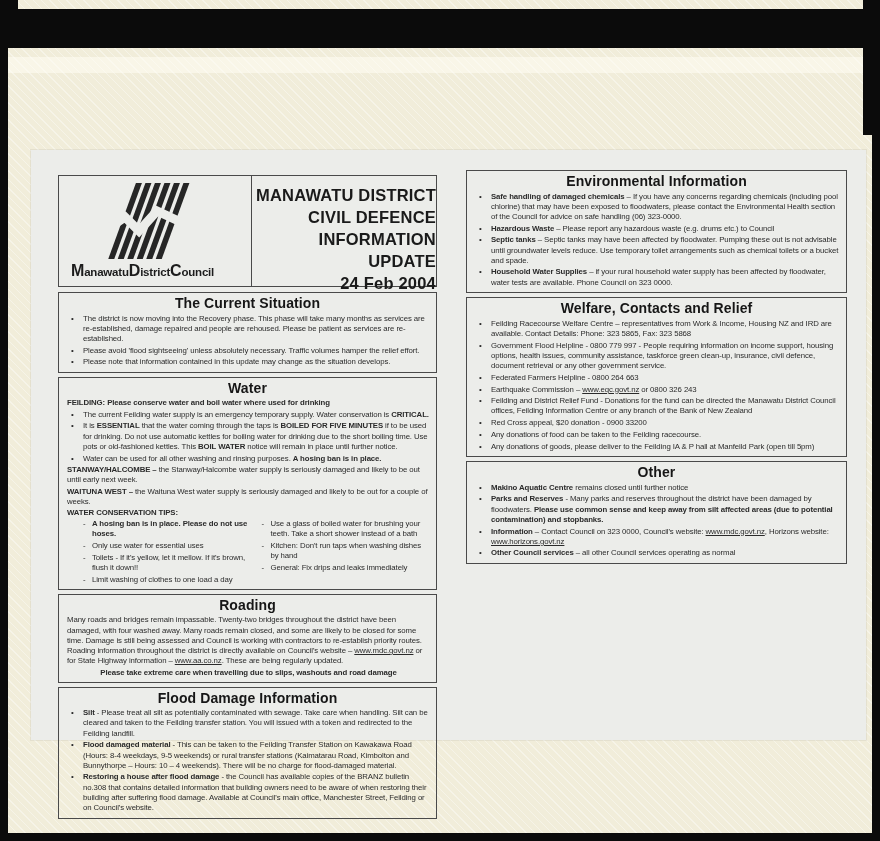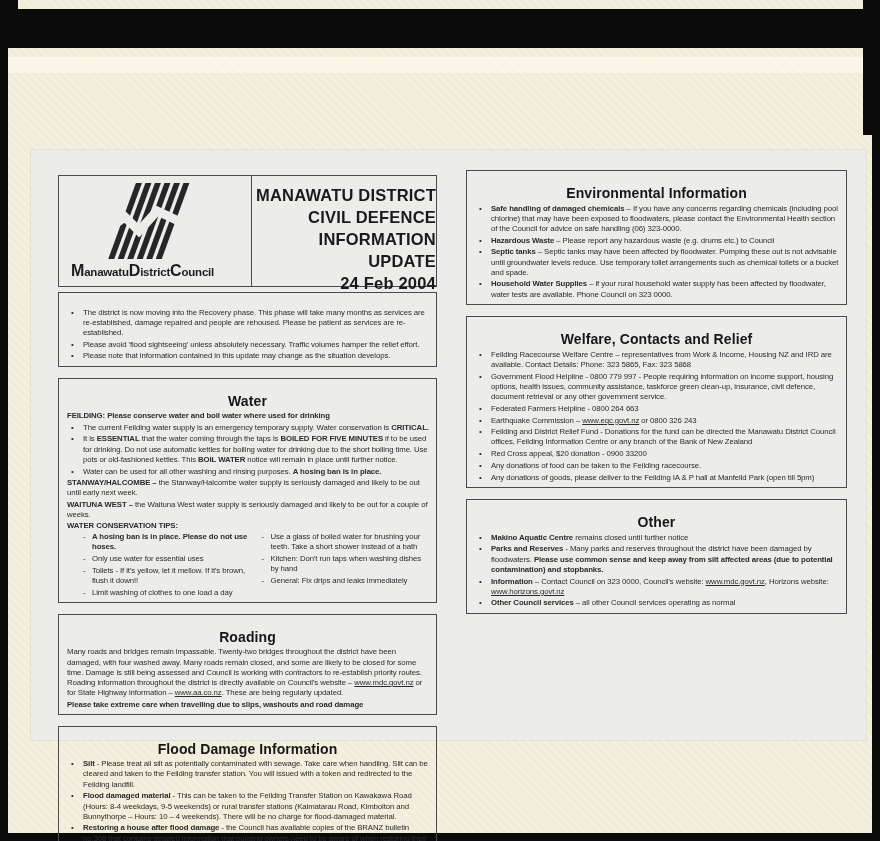--- a/index.html
+++ b/index.html
@@ -22,29 +22,29 @@
     position:absolute;left:23px;top:150px;width:835px;height:590px;
     background:var(--paper,#ecedea);
     box-shadow:0 0 0 1px rgba(0,0,0,.05);
   }
   .col{position:absolute}
   .col-left{left:27px;top:25px;width:379px}
   .col-right{left:435px;top:20px;width:381px}
 
   .box{
     border:1.5px solid var(--border,#4a4a4a);
-    padding:13px 6px 3px;margin-bottom:11px;
+    padding:1px 6px 3px;margin-bottom:4px;
   }
   .sec-title{
     font-weight:bold;font-size:14px;line-height:17px;text-align:center;
     color:#161616;letter-spacing:.1px;margin:1px 0;
   }
   .p,.li,.dli{font-size:7.8px;line-height:10.2px;letter-spacing:-.1px}
   .p{margin:1px 0 1px 2px}
-  .p.center{margin-top:2px;margin-bottom:0}
+  .p.center{text-align:center;margin-top:2px;margin-bottom:0}
   .li{display:flex;margin:1.5px 0 1.5px 6px}
   .dot{flex:0 0 12px;font-size:8px}
   .litext{flex:1}
   .b{font-weight:bold}
   .u{text-decoration:underline}
   .cols{display:flex;gap:10px;margin-top:1px;padding-left:18px}
   .dcol{flex:1}
   .dli{display:flex;margin:0 0 1.5px}
   .dash{flex:0 0 9px}
 
@@ -91,20 +91,21 @@
         <div class="title-cell">
           <div>MANAWATU DISTRICT</div>
           <div>CIVIL DEFENCE</div>
           <div>INFORMATION</div>
           <div>UPDATE</div>
           <div>24 Feb 2004</div>
         </div>
       </div>
       <div>
           <div class="box min-cs">
+            <div class="sec-title">The Current Situation</div>
             <div class="li">
               <span class="dot">•</span>
               <div class="litext"><span>The district is now moving into the Recovery phase. This phase will take many months as services are re-established, damage repaired and people are rehoused. Please be patient as services are re-established.</span></div>
             </div>
             <div class="li">
               <span class="dot">•</span>
               <div class="litext"><span>Please avoid 'flood sightseeing' unless absolutely necessary. Traffic volumes hamper the relief effort.</span></div>
             </div>
             <div class="li">
               <span class="dot">•</span>

